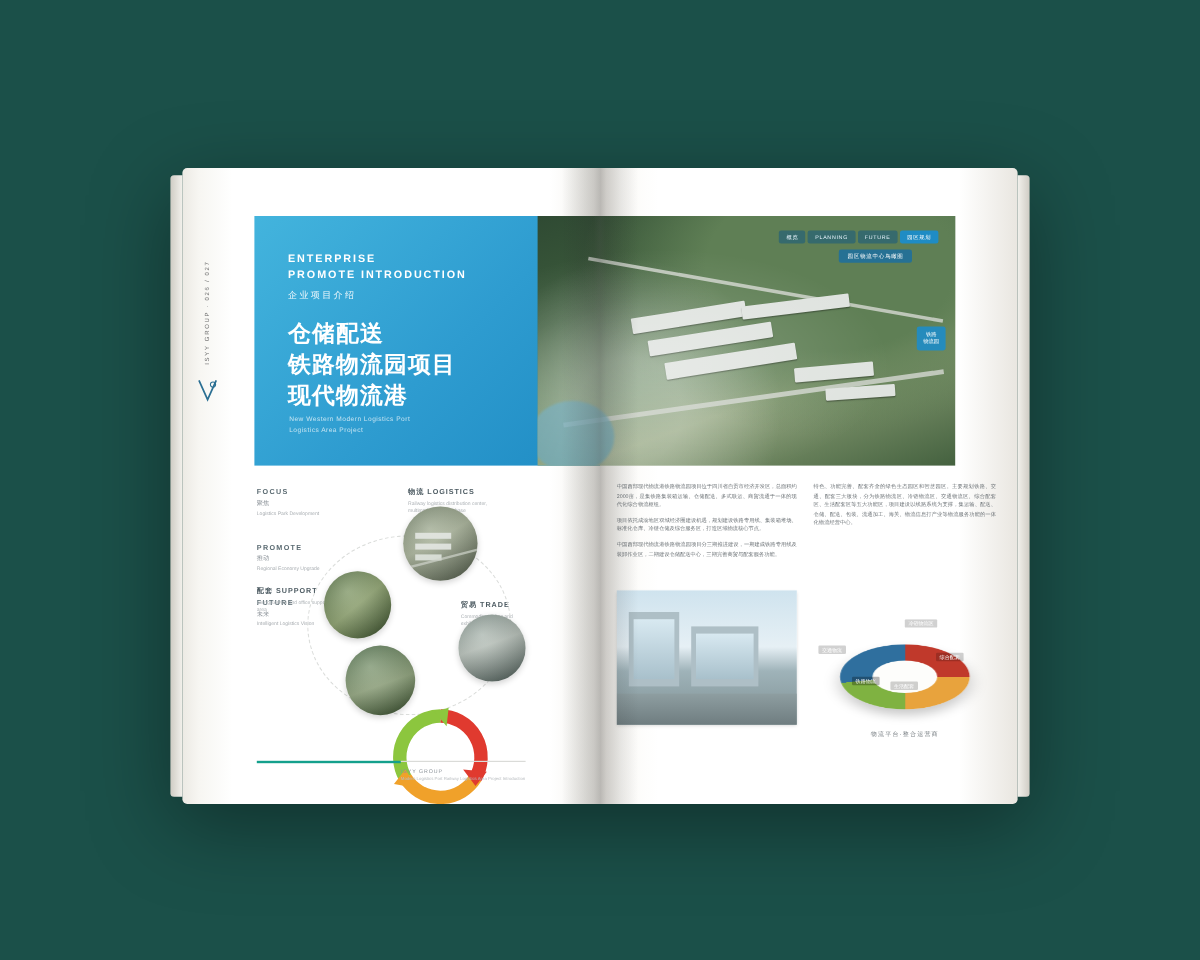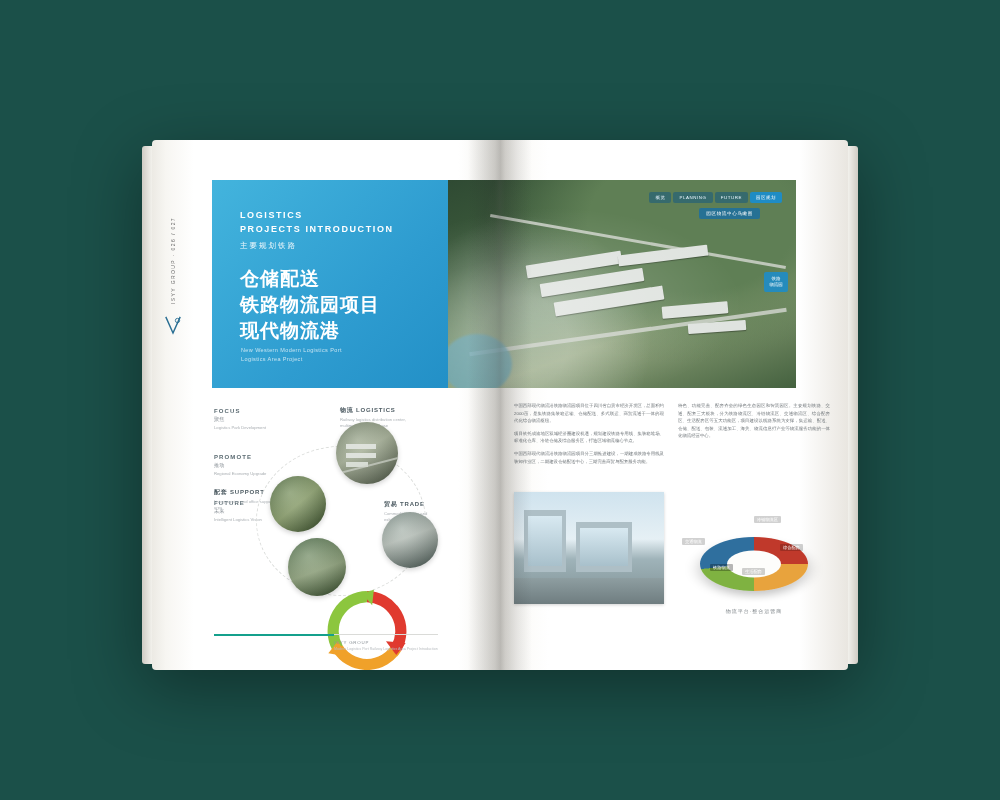--- a/index.html
+++ b/index.html
@@ -179,23 +179,23 @@
     <div class="spine-vert" data-interactable="false">ISYY GROUP · 026 / 027</div>
     <div class="spine-logo" data-interactable="false">
       <svg viewBox="0 0 20 22" width="18" height="20">
         <path d="M2 2 L10 20 L18 2" fill="none" stroke="#2b6f93" stroke-width="1.6"></path>
         <circle cx="15" cy="6" r="2.4" fill="none" stroke="#2b6f93" stroke-width="1"></circle>
       </svg>
     </div>
 
     <div class="hero" data-interactable="false">
       <div class="eyebrow" data-interactable="false">
-        <span data-interactable="false">LOGISTICS</span><br>
-        <span data-interactable="false">PROJECTS INTRODUCTION</span>
-        <span class="cn" data-interactable="false">主要规划铁路</span>
+        <span data-interactable="false">ENTERPRISE</span><br>
+        <span data-interactable="false">PROMOTE INTRODUCTION</span>
+        <span class="cn" data-interactable="false">企业项目介绍</span>
       </div>
       <div class="title" data-interactable="false">
         <div data-interactable="false">仓储配送</div>
         <div data-interactable="false">铁路物流园项目</div>
         <div data-interactable="false">现代物流港</div>
       </div>
       <div class="subtitle" data-interactable="false">
         <div data-interactable="false">New Western Modern Logistics Port</div>
         <div data-interactable="false">Logistics Area Project</div>
       </div>

